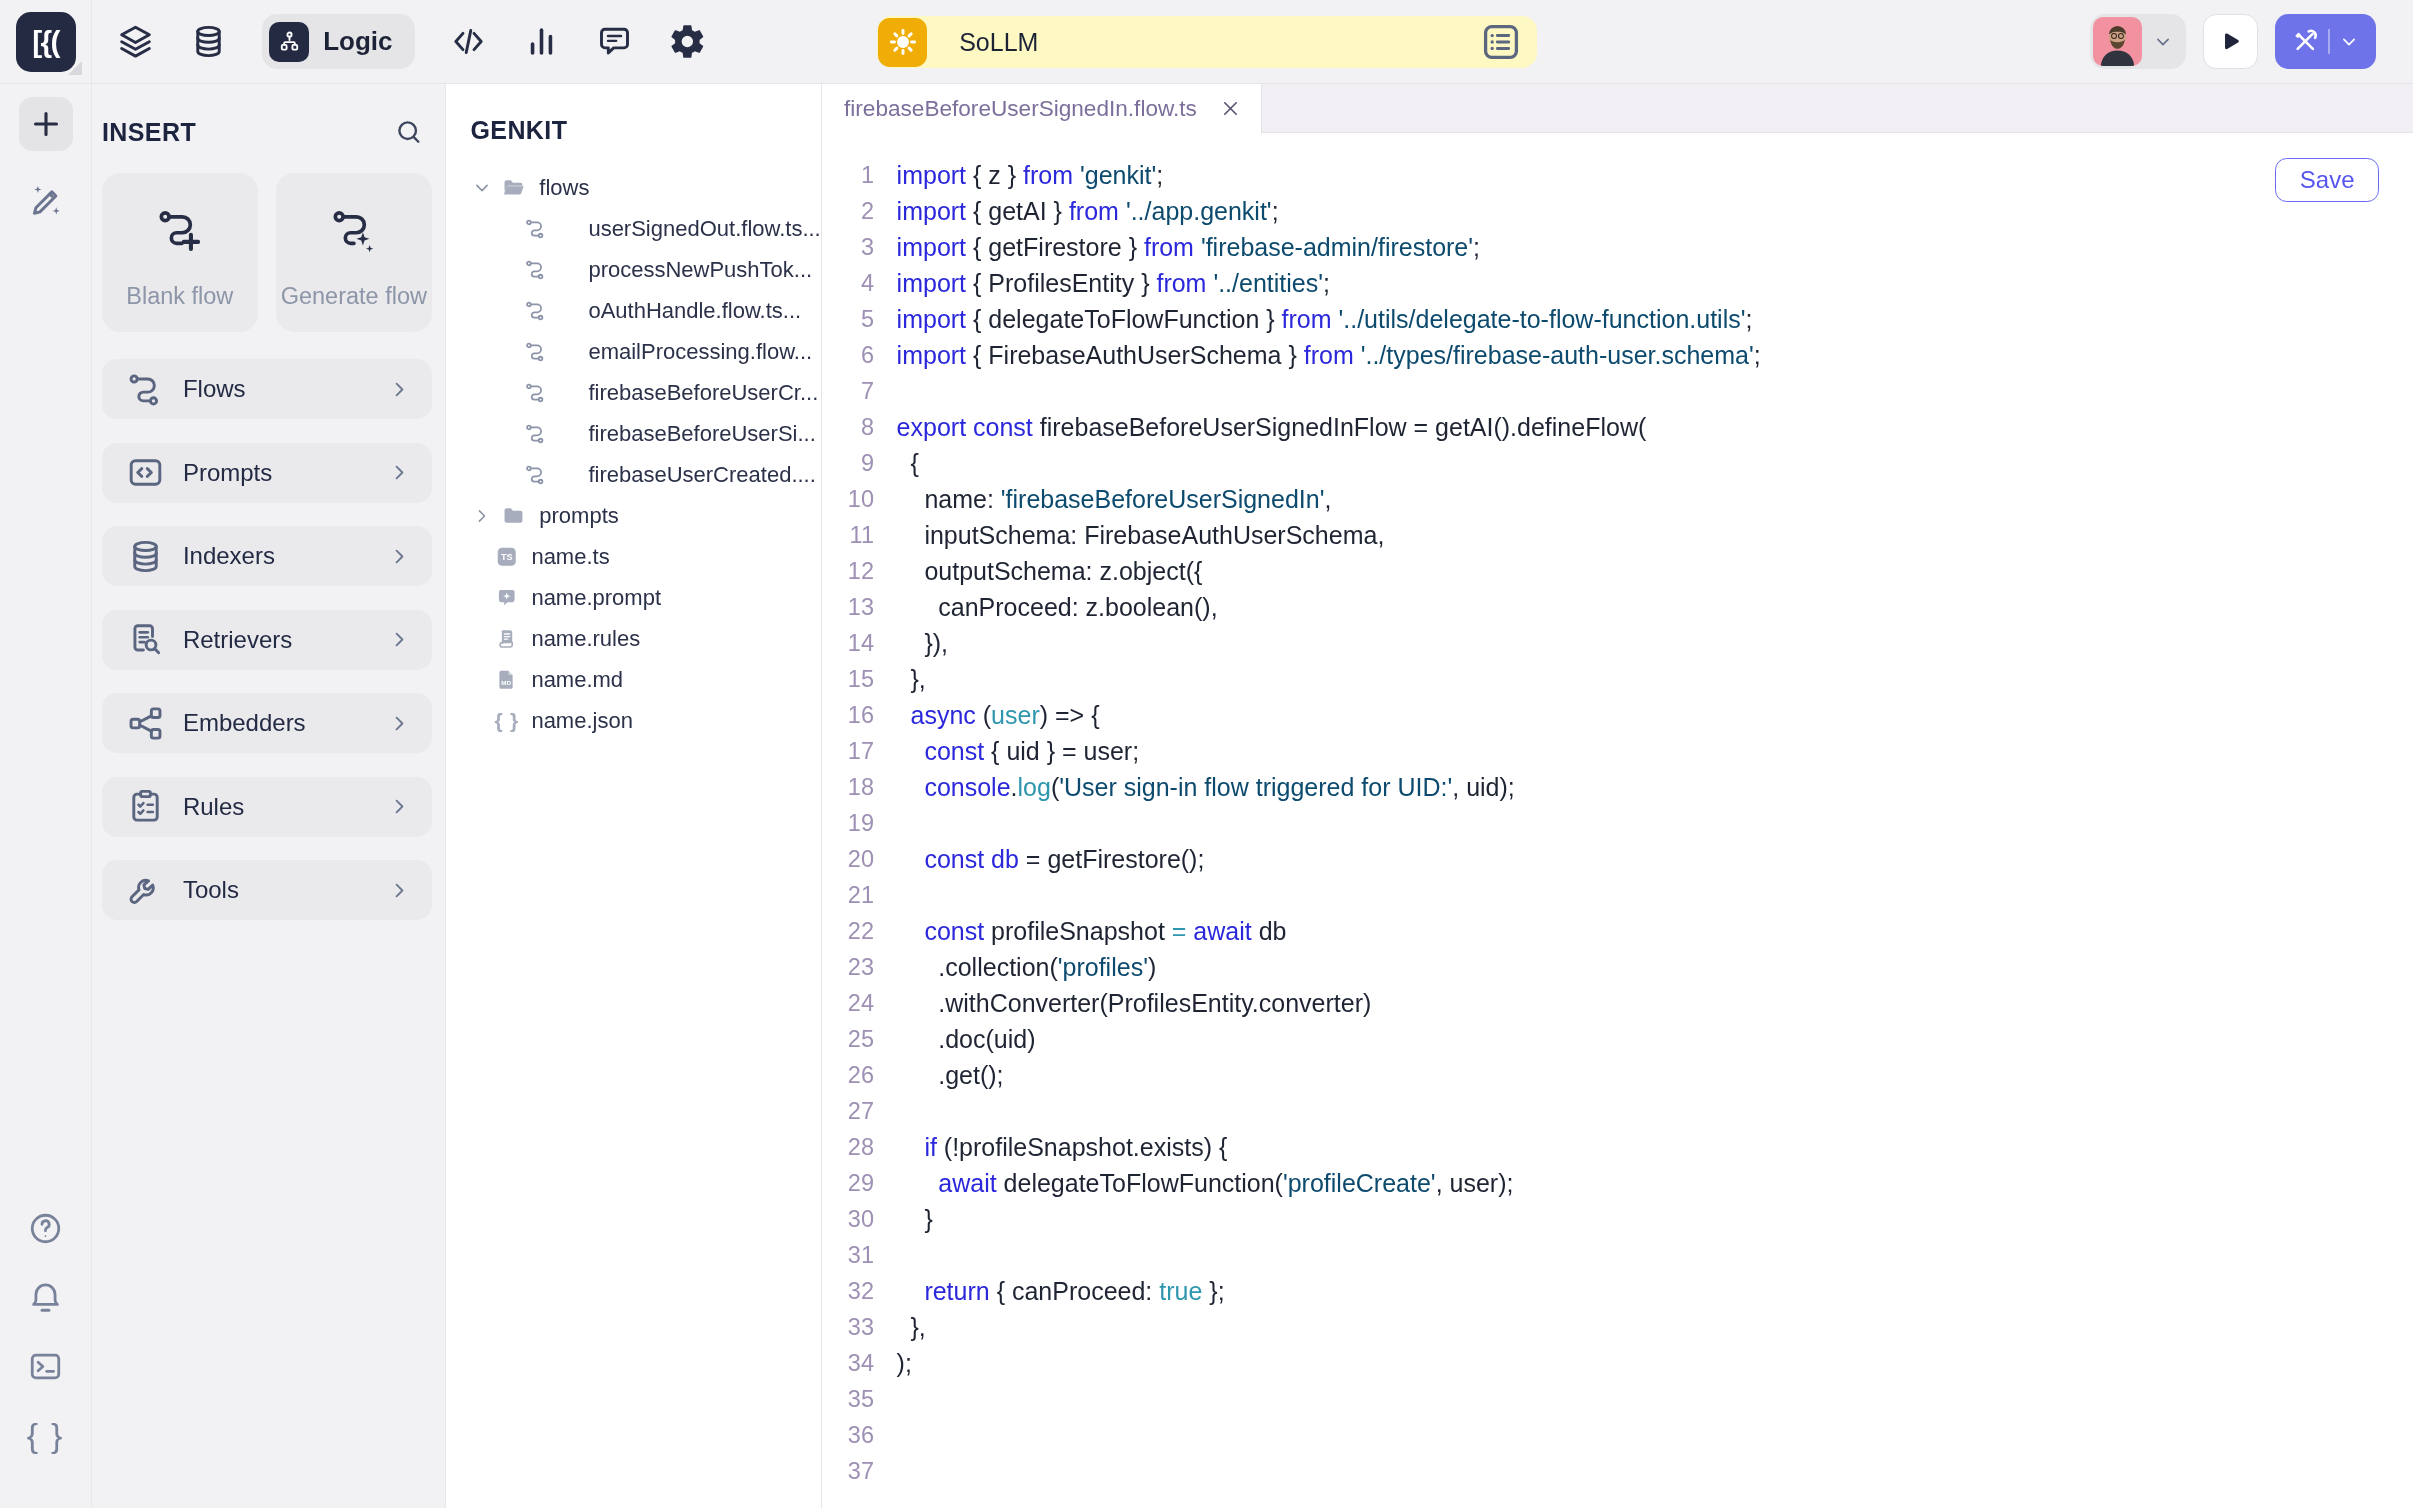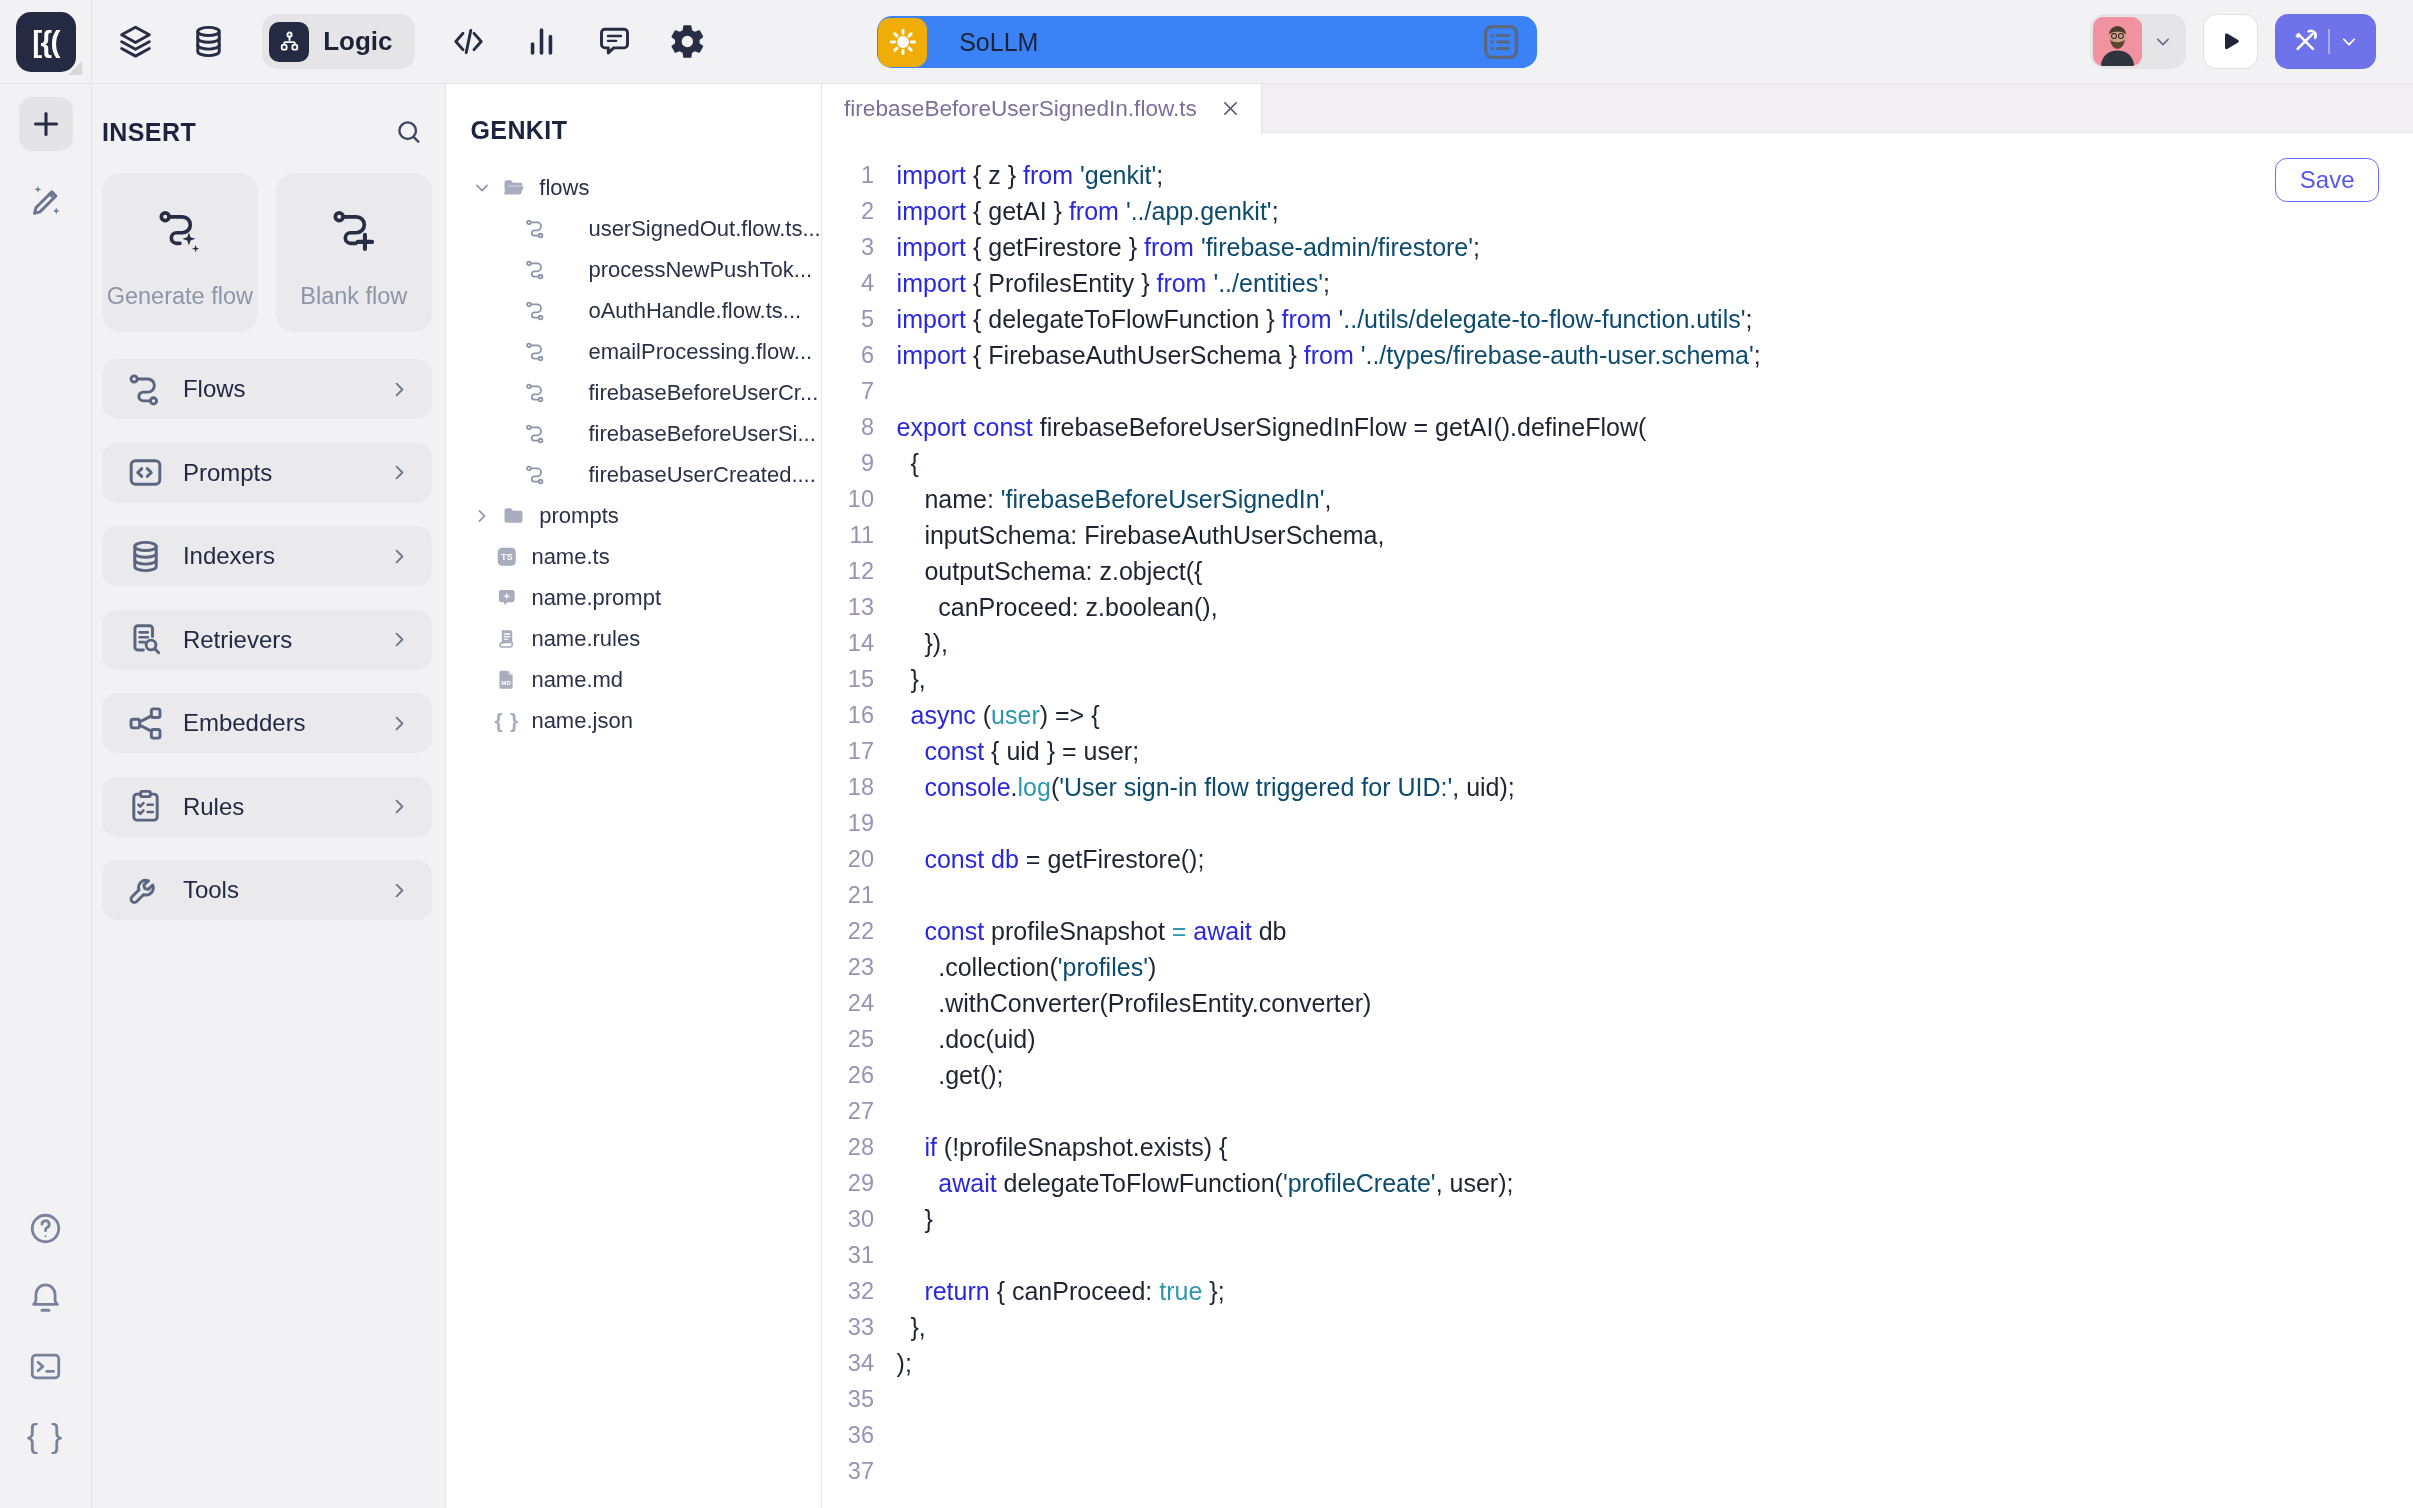--- a/index.html
+++ b/index.html
@@ -20,21 +20,21 @@
   .tb-icons { display:flex; align-items:center; gap:34px; margin-left:23.5px; color:#272d45; }
   .tb-btn { display:flex; align-items:center; justify-content:center; cursor:pointer; }
   .logic-pill { display:flex; align-items:center; background:#e5e4e7; border-radius:15px;
     height:55px; padding:0 22px 0 7.5px; gap:14.2px; cursor:pointer; }
   .logic-ic { width:40px; height:40px; border-radius:10px; background:#242a42; color:#fff;
     display:flex; align-items:center; justify-content:center; }
   .logic-lb { font-size:26px; font-weight:600; color:#1d2337; }
   .gear-glyph svg { display:block; }
 
   .proj-pill { position:absolute; left:50%; transform:translateX(-50%); top:16px; width:660px;
-    height:52px; border-radius:15px; background:#3b82f6; display:flex; align-items:center;
+    height:52px; border-radius:15px; background:#fef9c3; display:flex; align-items:center;
     padding:0 13.4px 0 1.7px; cursor:pointer; }
   .proj-ic { width:49px; height:49px; border-radius:11.7px; background:#f0ad08; color:#fff;
     display:flex; align-items:center; justify-content:center; flex:none; }
   .proj-name { margin-left:32px; font-size:25px; color:#1d2337; }
   .proj-list { margin-left:auto; color:#5b667f; display:flex; cursor:pointer; }
 
   .tb-right { margin-left:auto; display:flex; align-items:center; gap:17px; padding-right:37px; }
   .avatar-pill { height:55px; border-radius:15px; background:#e5e4e7; display:flex;
     align-items:center; padding:0 11.7px 0 3.4px; gap:10px; cursor:pointer; }
   .avatar { width:49px; height:49px; border-radius:10px; overflow:hidden; flex:none; }
@@ -288,34 +288,34 @@
           <svg width="32" height="32" viewBox="0 0 24 24" fill="none" stroke="currentColor" stroke-width="1.8" stroke-linecap="round" stroke-linejoin="round">
             <circle cx="11" cy="11" r="6.2"></circle>
             <path d="M15.6 15.9l3.4 3.4"></path>
           </svg>
         </span>
     </div>
     <div class="cards" id="ins-cards">
         <div class="card">
           <span class="cic"><svg width="49" height="49" viewBox="0 0 24 24" fill="none" stroke="currentColor" stroke-width="1.8" stroke-linecap="round" stroke-linejoin="round">
               <circle cx="5" cy="4.8" r="1.9"></circle>
+              <path d="M7 4.8h6.4a3.9 3.9 0 0 1 0 7.8h-2.8a2.6 2.6 0 0 0 0 5.2h2.6"></path>
+              <path d="M17.6 13.6v7" stroke-width="2"></path>
+              <path d="M14.1 17.1h7" stroke-width="2"></path>
+            </svg></span>
+          <span class="clb">Blank flow</span>
+        </div>
+        <div class="card">
+          <span class="cic"><svg width="49" height="49" viewBox="0 0 24 24" fill="none" stroke="currentColor" stroke-width="1.8" stroke-linecap="round" stroke-linejoin="round">
+              <circle cx="5" cy="4.8" r="1.9"></circle>
               <path d="M7 4.8h6.4a3.9 3.9 0 0 1 0 7.8h-2.8a2.6 2.6 0 0 0 0 5.2h1.6"></path>
               <path d="M16.6 12.4l.8 2.4 2.4.8-2.4.8-.8 2.4-.8-2.4-2.4-.8 2.4-.8z" fill="currentColor" stroke="none"></path>
               <path d="M19.9 18.6l.45 1.35 1.35.45-1.35.45-.45 1.35-.45-1.35-1.35-.45 1.35-.45z" fill="currentColor" stroke="none"></path>
             </svg></span>
           <span class="clb">Generate flow</span>
-        </div>
-        <div class="card">
-          <span class="cic"><svg width="49" height="49" viewBox="0 0 24 24" fill="none" stroke="currentColor" stroke-width="1.8" stroke-linecap="round" stroke-linejoin="round">
-              <circle cx="5" cy="4.8" r="1.9"></circle>
-              <path d="M7 4.8h6.4a3.9 3.9 0 0 1 0 7.8h-2.8a2.6 2.6 0 0 0 0 5.2h2.6"></path>
-              <path d="M17.6 13.6v7" stroke-width="2"></path>
-              <path d="M14.1 17.1h7" stroke-width="2"></path>
-            </svg></span>
-          <span class="clb">Blank flow</span>
         </div>
       </div>
     <div class="pills" id="ins-pills">
         <div class="pill">
           <span class="pic">
             <svg width="39" height="39" viewBox="0 0 24 24" fill="none" stroke="currentColor" stroke-width="1.8" stroke-linecap="round" stroke-linejoin="round">
               <circle cx="5" cy="5.5" r="1.9"></circle>
               <path d="M7 5.5h6.4a4.05 4.05 0 0 1 0 8.1h-2.8a2.7 2.7 0 0 0 0 5.4h4.3"></path>
               <circle cx="16.9" cy="19" r="1.9"></circle>
             </svg>

